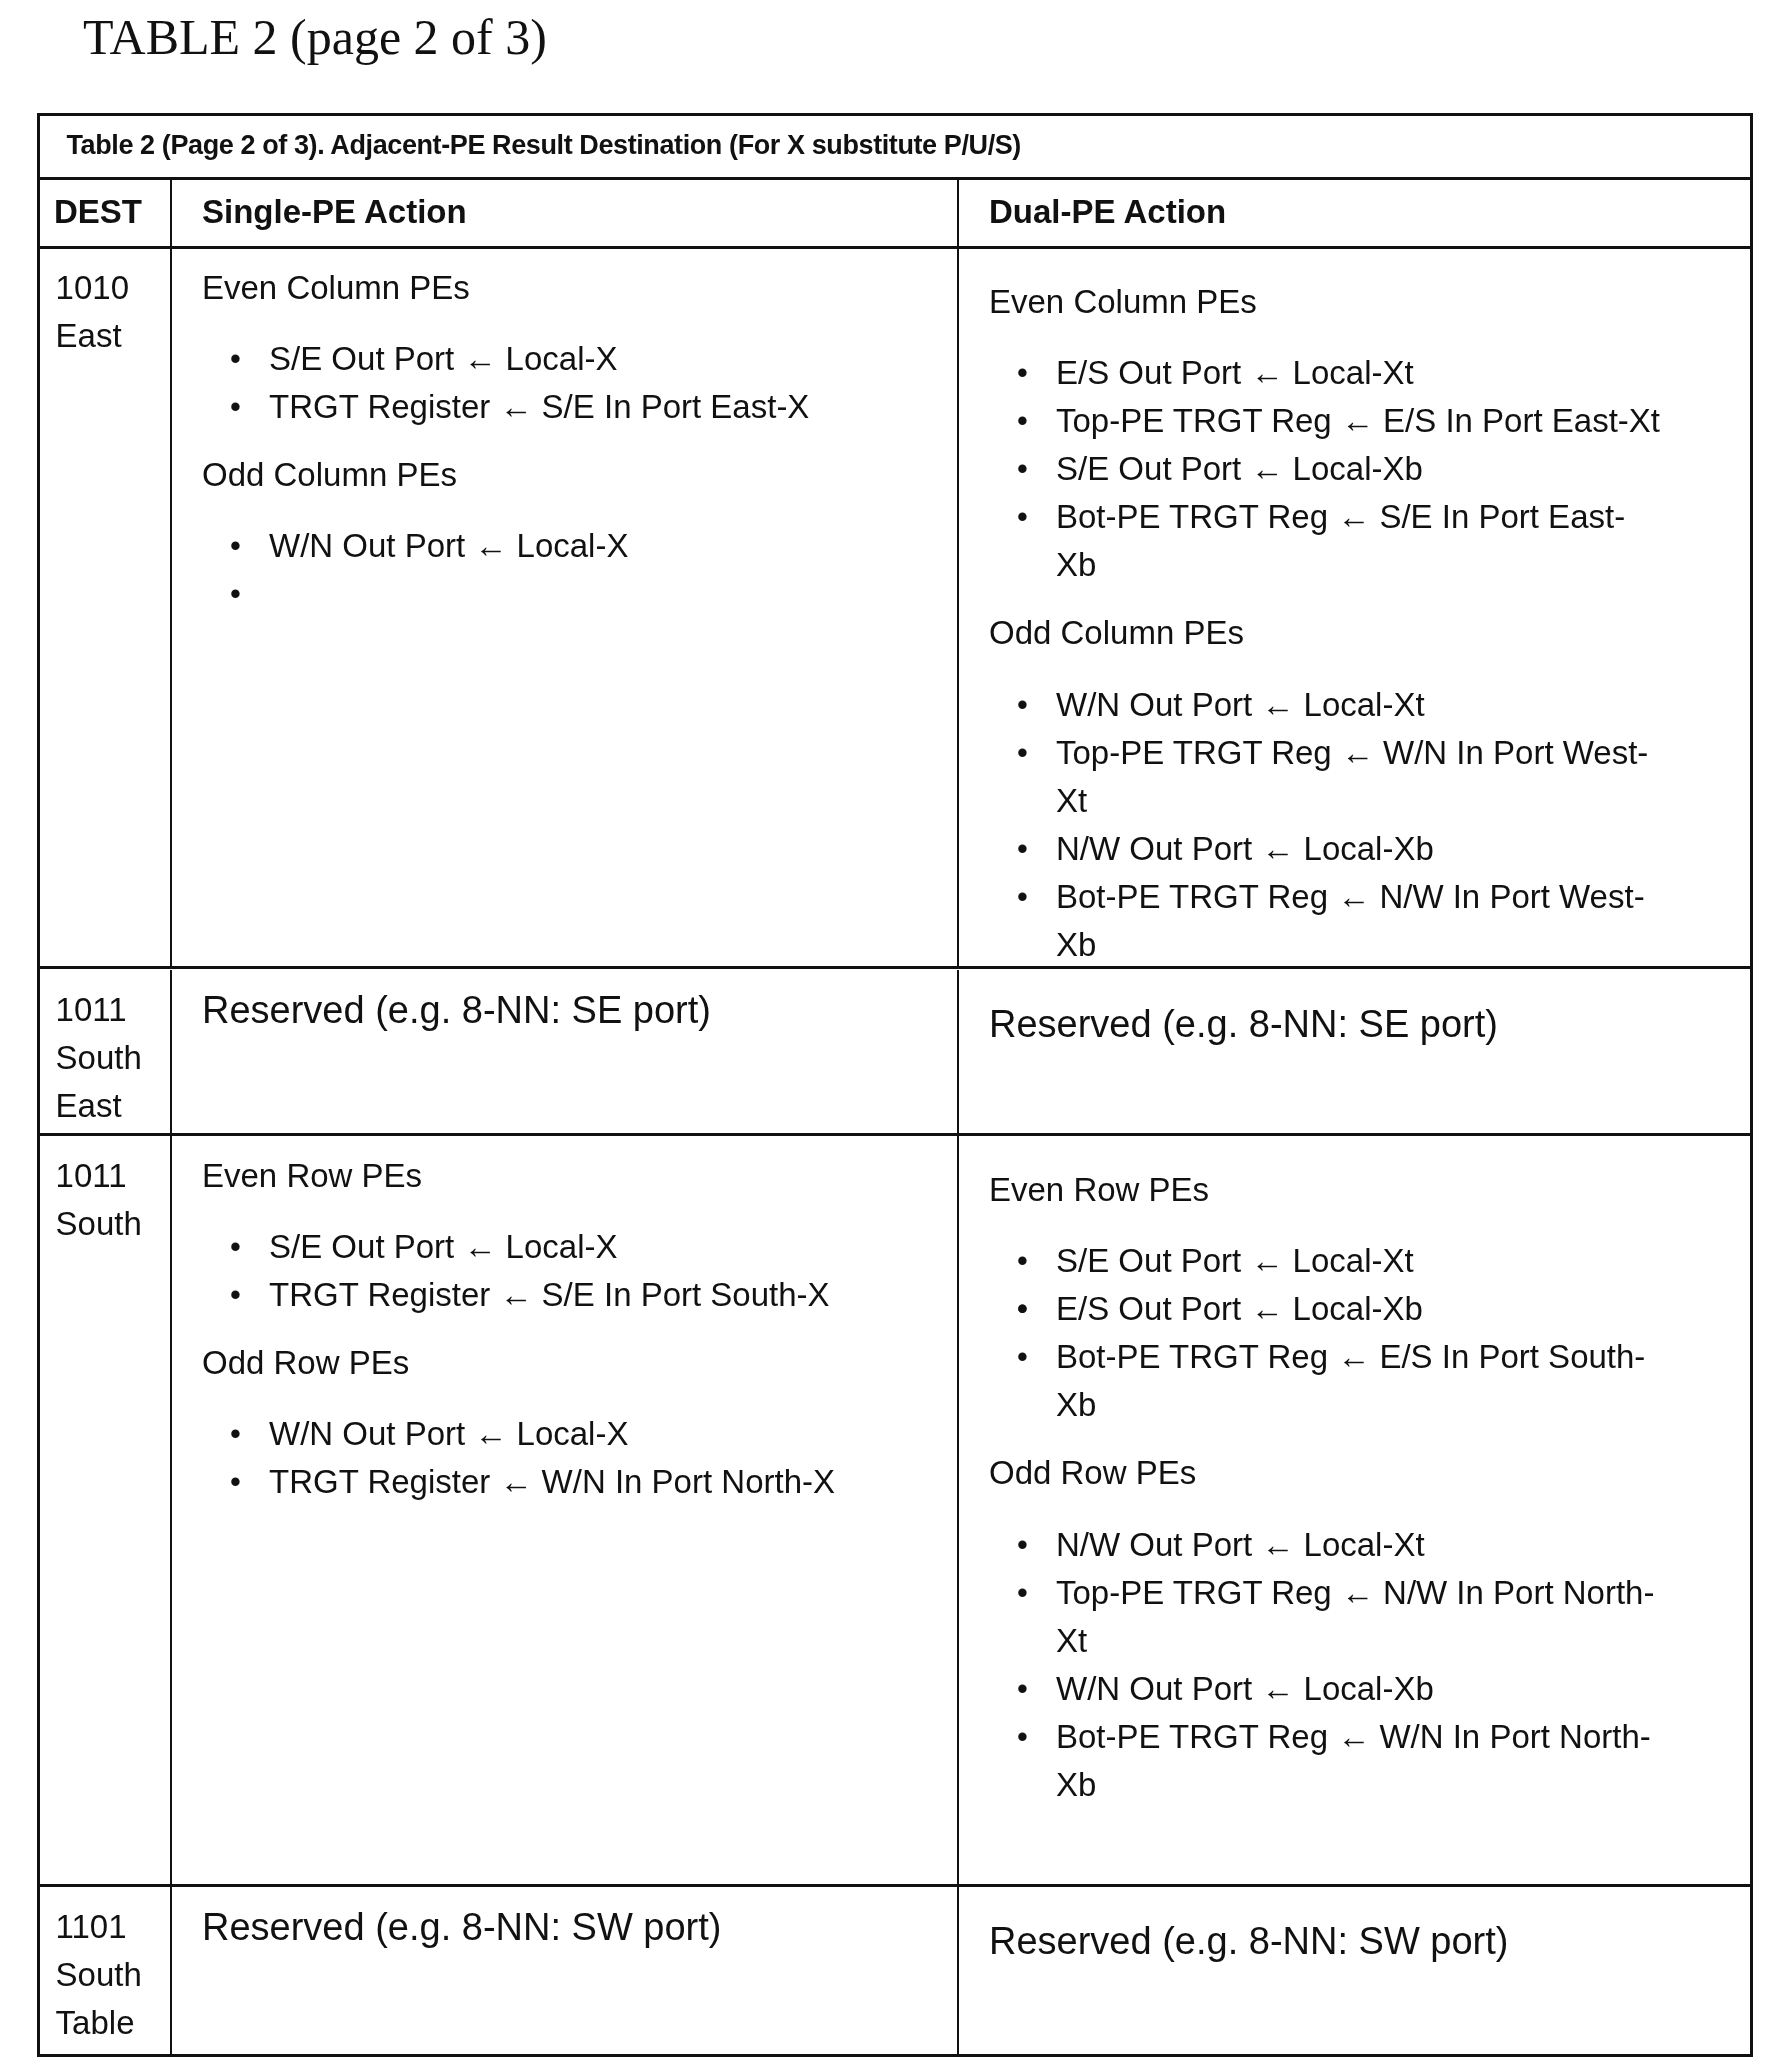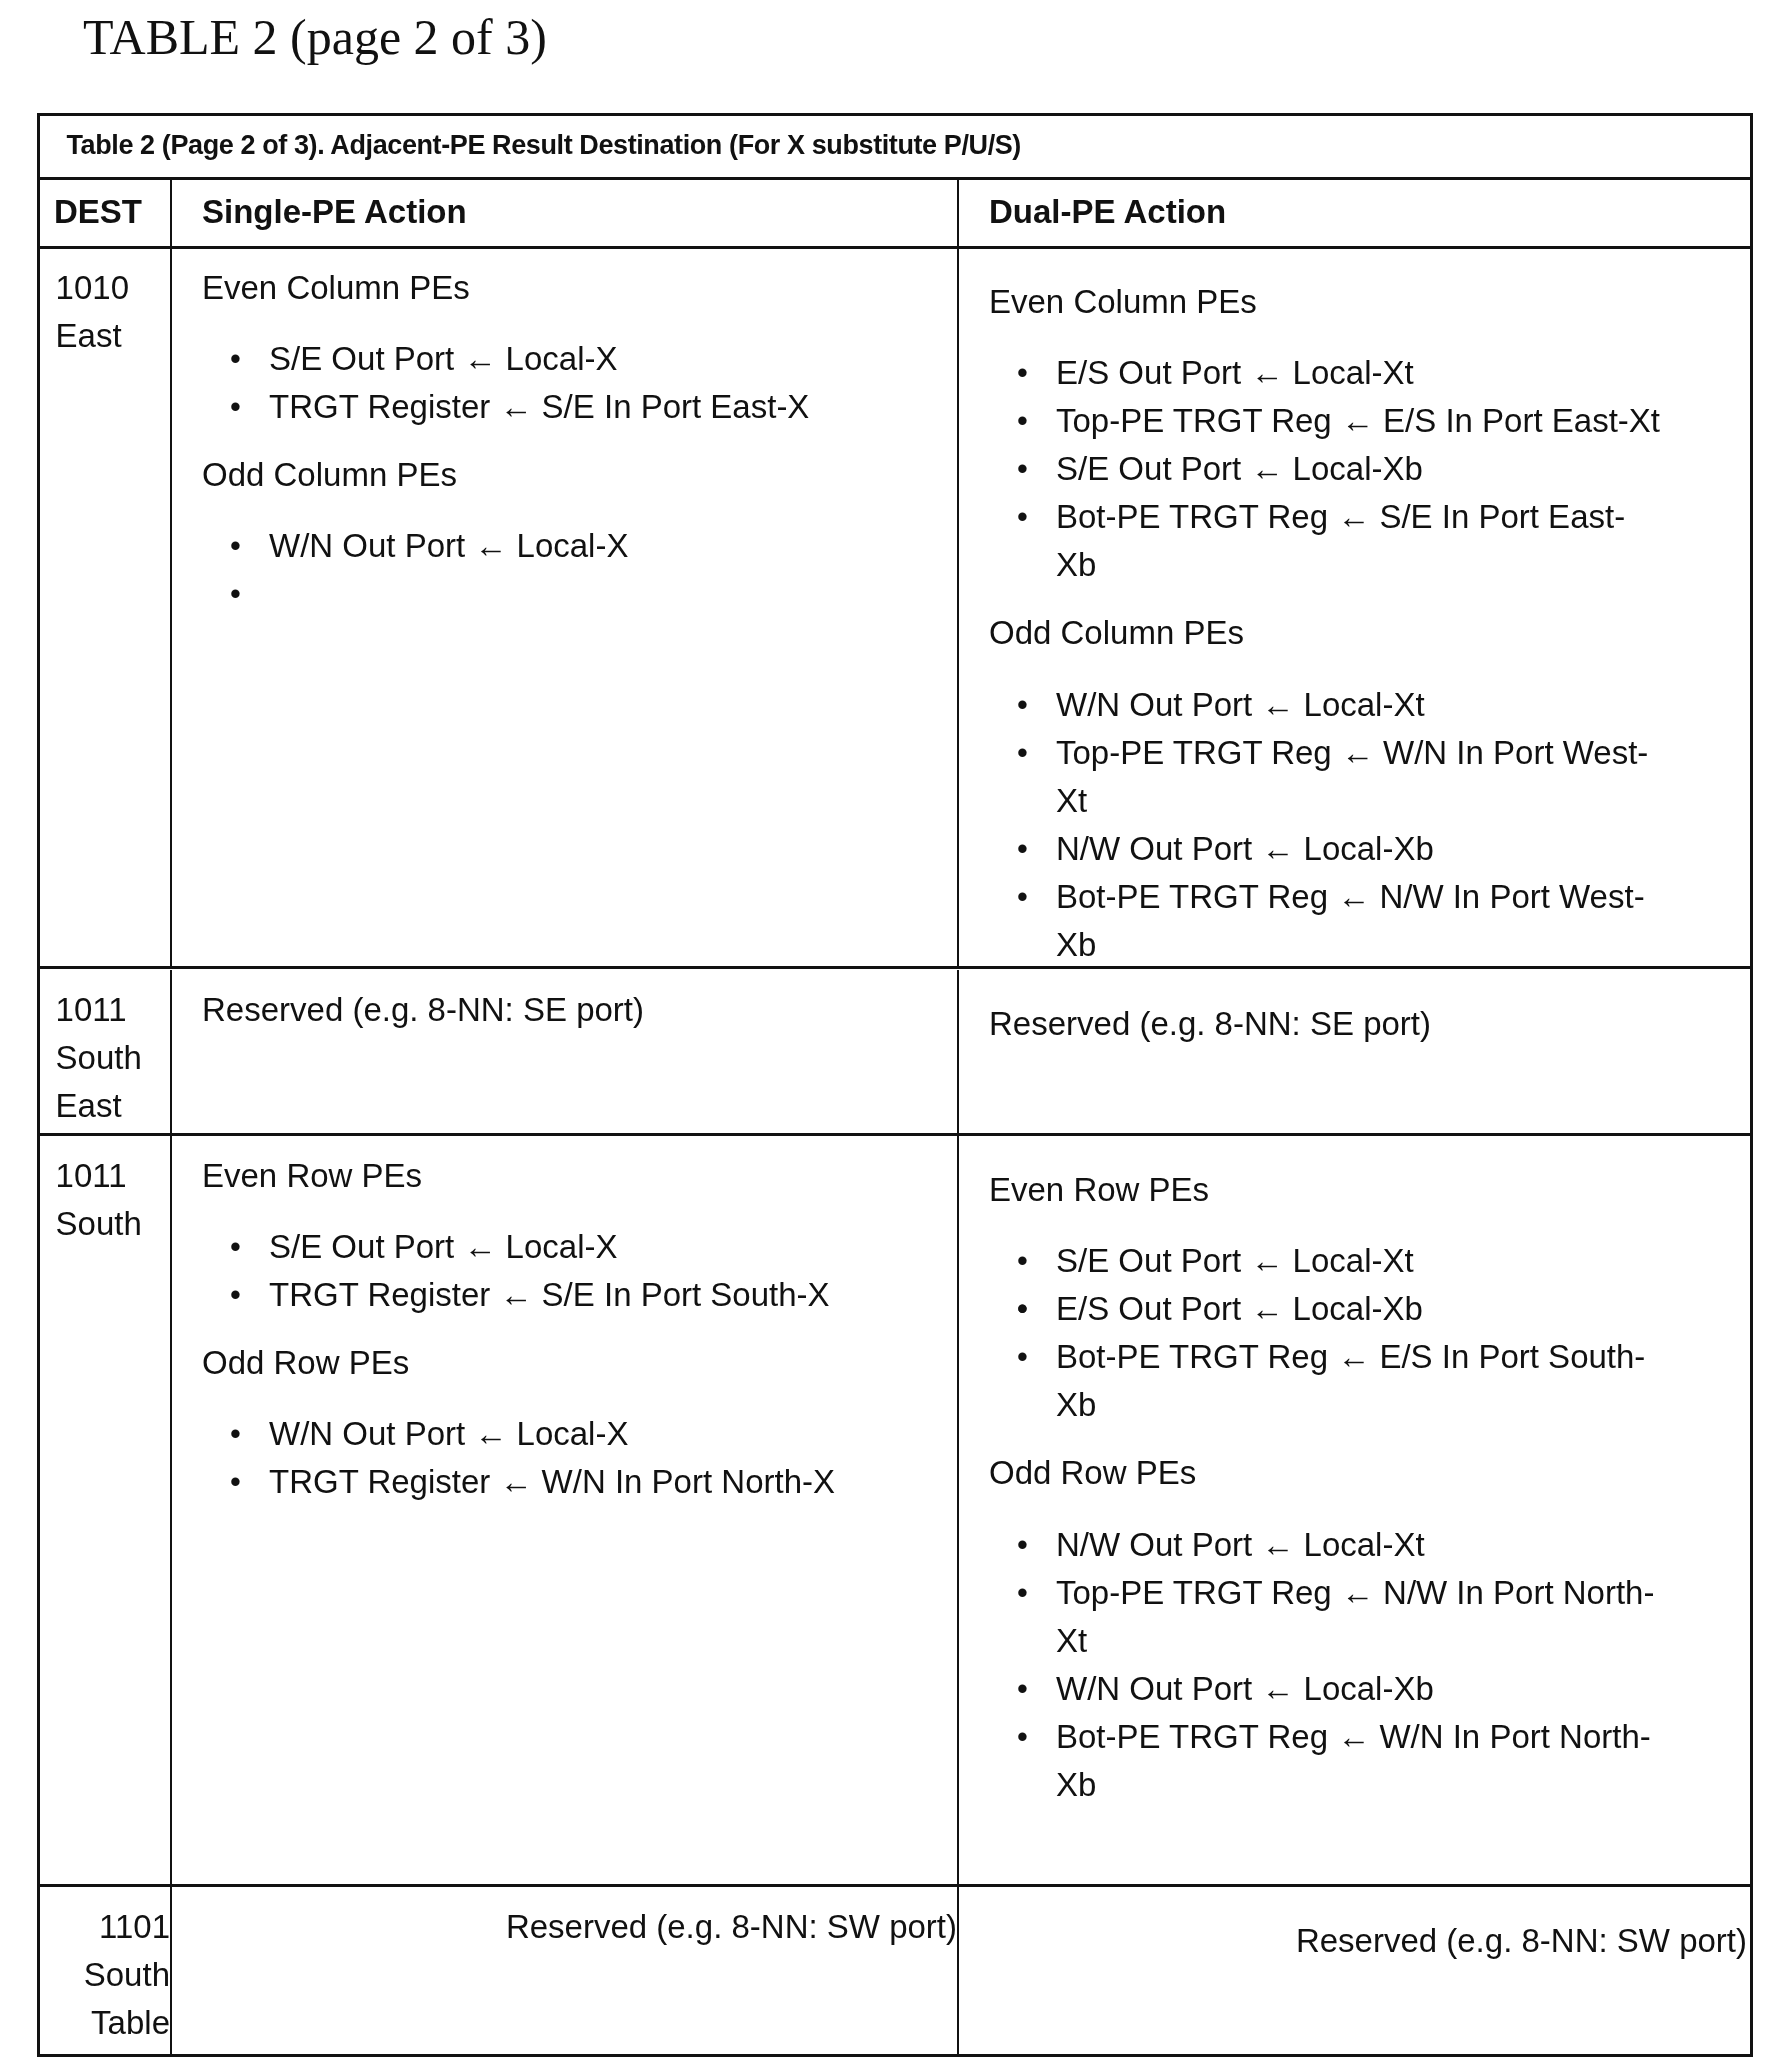--- a/index.html
+++ b/index.html
@@ -15,34 +15,34 @@
     font-family:"Liberation Sans","DejaVu Sans",sans-serif;
     text-decoration:underline;
   }
   .caption {
     position:absolute; left:0; top:0; right:0; height:64px;
     border-bottom:3.9px solid #111; box-sizing:border-box;
     font-size:27px; font-weight:bold; padding:14px 0 0 26.5px;
     letter-spacing:-0.4px; white-space:nowrap;
   }
   .row { position:absolute; left:0; right:0; border-bottom:3.9px solid #111; box-sizing:border-box; }
-  .row.last { border-bottom:none;text-align:right; }
+  .row.last { border-bottom:none; }
   .cell { position:absolute; top:0; bottom:0; box-sizing:border-box; }
   .c-dest { left:0; width:132px; border-right:2.3px solid #111; padding:15.6px 0 0 15.6px; }
   .c-single { left:132px; width:787px; border-right:2.3px solid #111; padding:15.6px 0 0 30px; }
   .c-dual { left:919px; right:3px; padding:30px 0 0 30px; }
   .hdr { font-size:33px; font-weight:bold; padding-top:12.5px; }
   .hdr.c-dest { padding-left:14px; }
   .dest-line { display:block; font-size:33px; line-height:48px; }
   .group-label { font-size:33px; line-height:48px; margin:0; }
   ul.bullets { list-style:none; margin:23.4px 0 20px 0; padding:0 0 0 28px; }
   ul.bullets li { position:relative; font-size:33px; line-height:48px; padding-left:39px; }
   ul.bullets li .bullet { position:absolute; left:0; top:0; font-size:31px; }
   .dual ul.bullets li { max-width:686px; }
-  .plain { font-size:33px; line-height:48px; }
+  .plain { font-size:38px; line-height:48px; }
 </style>
 </head>
 <body>
 
 <div class="doc-title">TABLE 2 (page 2 of 3)</div>
 
 <div class="tbl">
   <div class="caption">Table 2 (Page 2 of 3). Adjacent-PE Result Destination (For X substitute P/U/S)</div>
 
   <div class="row" style="top:64px;height:69px;">

